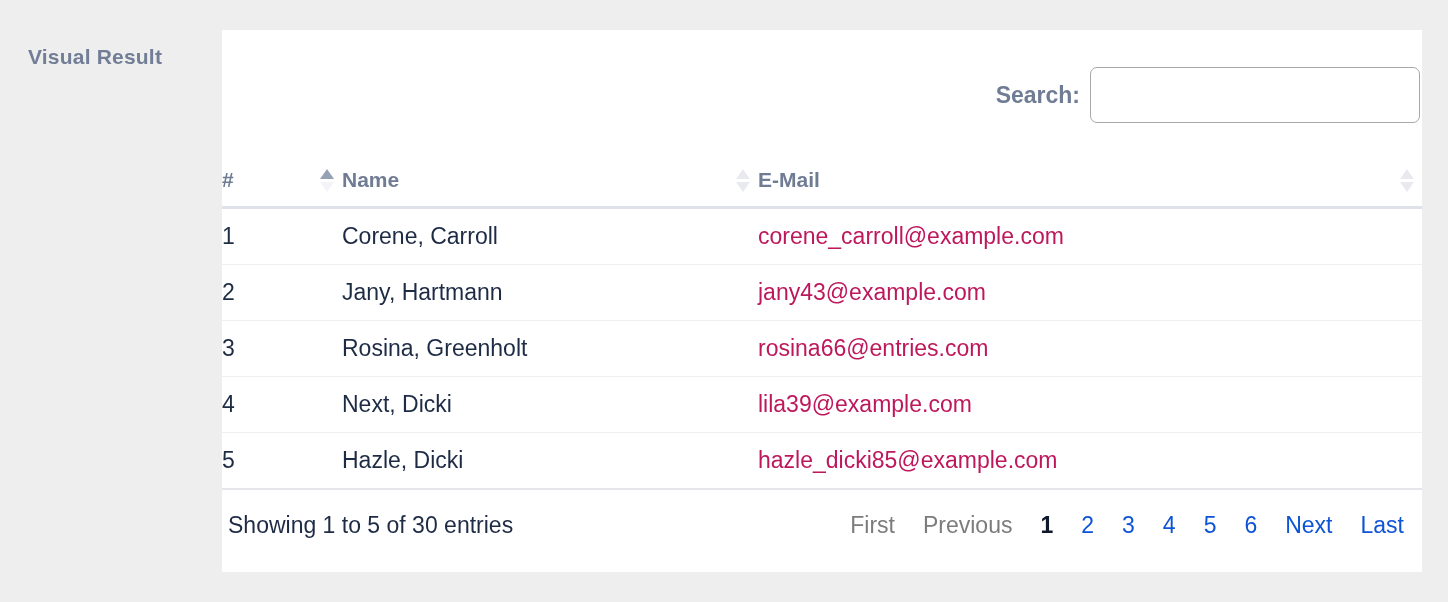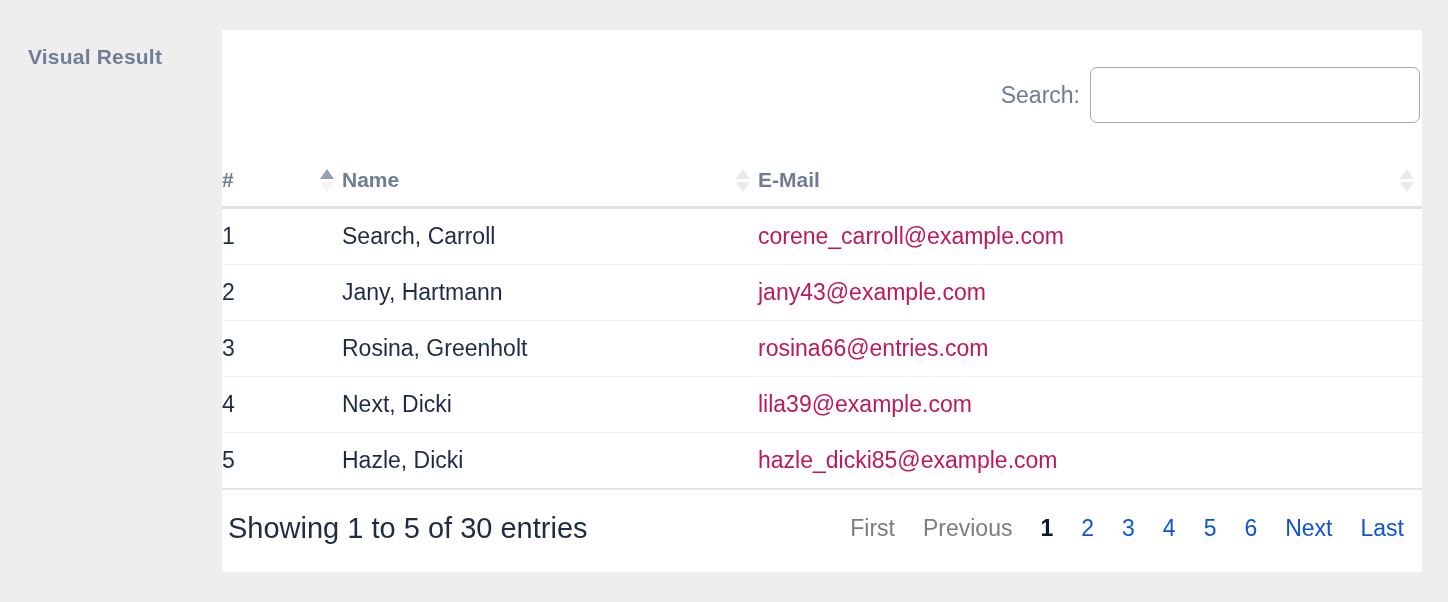--- a/index.html
+++ b/index.html
@@ -56,21 +56,21 @@
   .search-row {
     display: flex;
     justify-content: flex-end;
     align-items: center;
     height: 130px;
     padding-right: 2px;
     box-sizing: border-box;
   }
   .search-label {
     font-size: 23px;
-    font-weight: normal;
+    font-weight: bold;
     color: #6f7c94;
     margin-right: 10px;
     white-space: nowrap;
     text-align: center;
   }
   .search-input {
     width: 330px;
     height: 56px;
     border: 1px solid #a8a8a8;
     border-radius: 7px;
@@ -152,21 +152,21 @@
 
   
   .footer {
     display: flex;
     align-items: center;
     justify-content: space-between;
     padding: 22px 4px 0 6px;
     box-sizing: border-box;
   }
   .info {
-    font-size: 29px;
+    font-size: 23px;
     color: #1e2b45;
     white-space: nowrap;
   }
   .pagination {
     display: flex;
     align-items: center;
     gap: 0px;
   }
   .pg {
     font-size: 23px;
@@ -229,21 +229,21 @@
                   <span class="arrow-up"></span>
                   <span class="arrow-down"></span>
                 </span>
               </div>
             </th>
           </tr>
         </thead>
         <tbody id="tbody">
             <tr>
               <td class="cell-num">1</td>
-              <td class="cell-name">Search, Carroll</td>
+              <td class="cell-name">Corene, Carroll</td>
               <td class="cell-email"><a>corene_carroll@example.com</a></td>
             </tr>
             <tr>
               <td class="cell-num">2</td>
               <td class="cell-name">Jany, Hartmann</td>
               <td class="cell-email"><a>jany43@example.com</a></td>
             </tr>
             <tr>
               <td class="cell-num">3</td>
               <td class="cell-name">Rosina, Greenholt</td>

